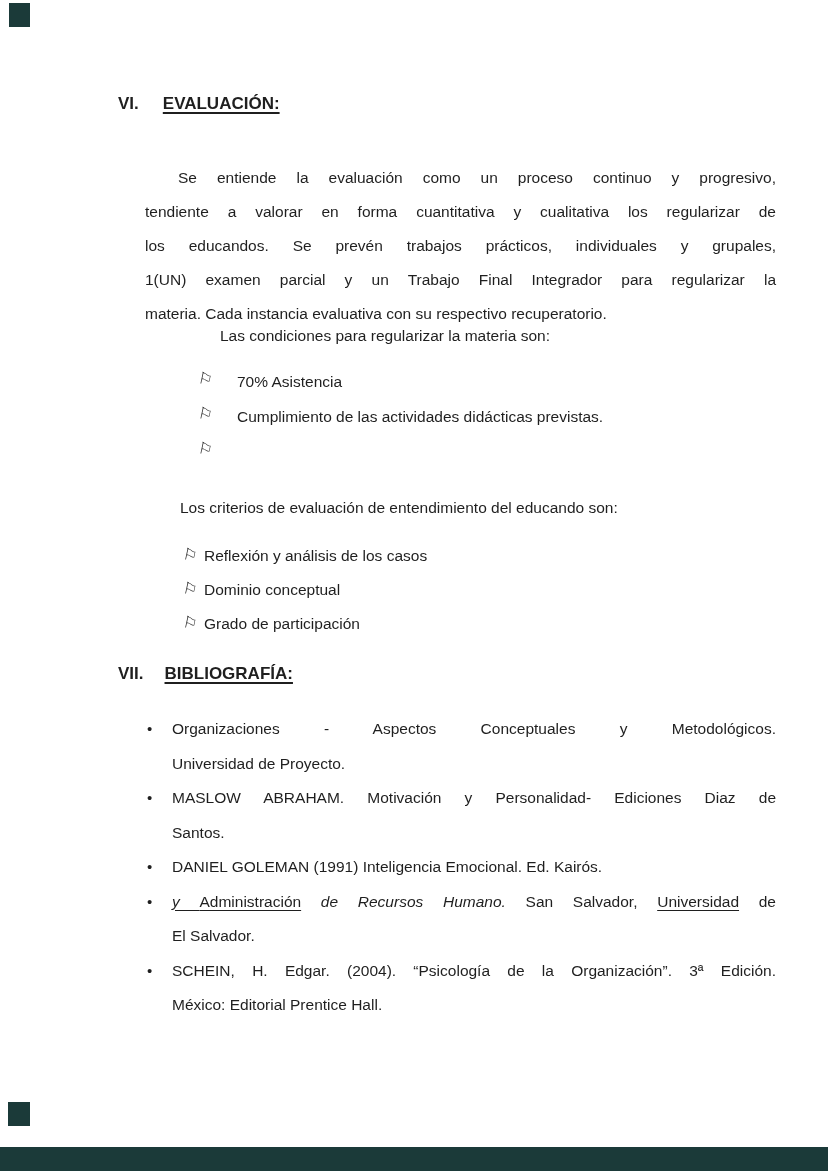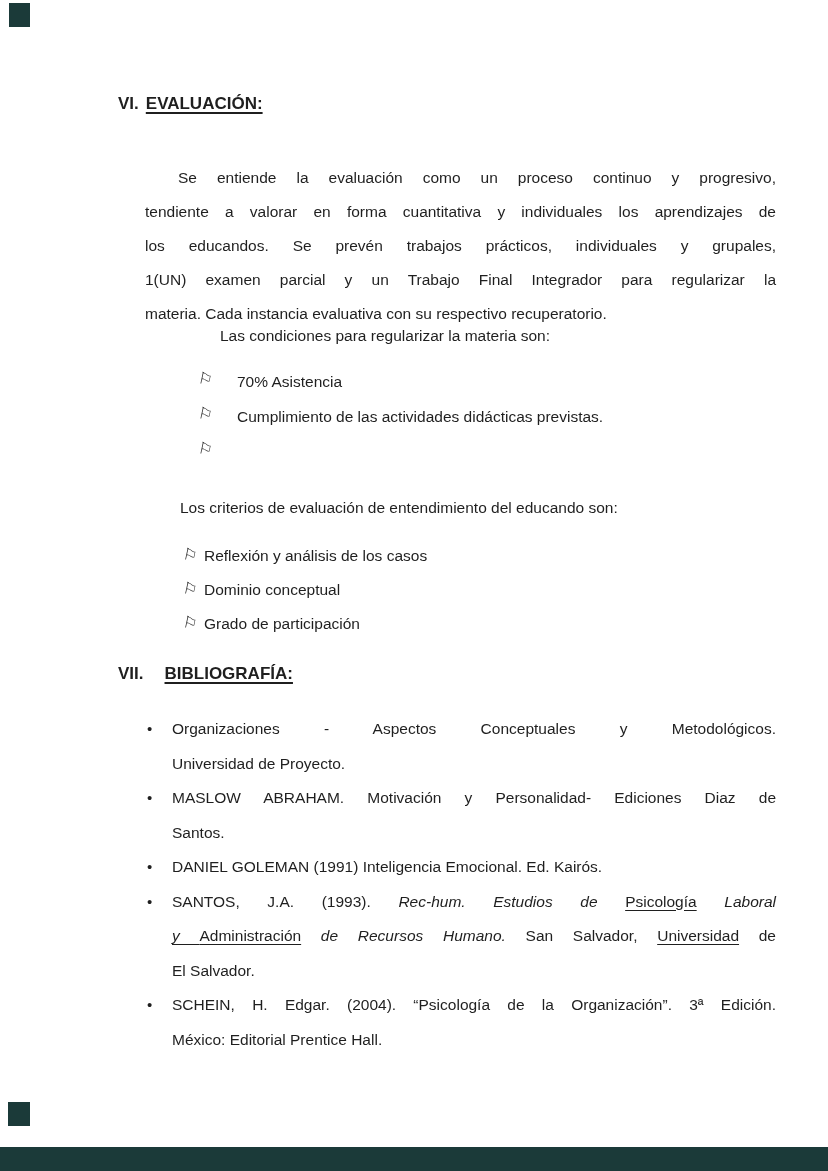--- a/index.html
+++ b/index.html
@@ -15,21 +15,21 @@
   }
 
   
   .mark { position: absolute; }
   .mark-top-left    { left: 9px;  top: 3px;    width: 21px; height: 24px; }
   .mark-bottom-left { left: 8px;  top: 1102px; width: 22px; height: 24px; }
   .footer-bar       { left: 0;    top: 1147px; width: 828px; height: 24px; }
 
   
   .heading { position: absolute; font-weight: bold; font-size: 17px; white-space: nowrap; }
-  .heading .num { margin-right: 7px; }
+  .heading .num { margin-right: 24px; }
   .heading.h7 .num { margin-right: 21px; }
   .heading .title {
     text-decoration: underline;
     text-decoration-thickness: 2px;
     text-underline-offset: 3px;
   }
   #heading6 { left: 118px; top: 94px; }
   #heading7 { left: 118px; top: 664px; }
 
   
@@ -79,21 +79,21 @@
   <div class="mark mark-top-left" style="background: rgb(27, 58, 57);"></div>
   <div class="mark mark-bottom-left" style="background: rgb(27, 58, 57);"></div>
   <div class="mark footer-bar" style="background: rgb(27, 58, 57);"></div>
 
   <div class="heading h6" id="heading6">
     <span class="num">VI.</span><span class="title">EVALUACIÓN:</span>
   </div>
 
   <div id="para">
       <div class="tline just"><span>Se entiende la evaluación como un proceso continuo y progresivo,</span></div>
-      <div class="tline just"><span>tendiente a valorar en forma cuantitativa y individuales los aprendizajes de</span></div>
+      <div class="tline just"><span>tendiente a valorar en forma cuantitativa y cualitativa los regularizar de</span></div>
       <div class="tline just"><span>los educandos. Se prevén  trabajos prácticos,  individuales y  grupales,</span></div>
       <div class="tline just"><span>1(UN) examen parcial y un Trabajo Final Integrador  para regularizar la</span></div>
       <div class="tline"><span>materia. Cada instancia evaluativa con su respectivo recuperatorio.</span></div>
     </div>
 
   <div class="intro" id="cond-intro">Las condiciones para regularizar la materia son:</div>
   <div class="flag-list" id="cond-list">
       <div class="flag-item">
         <span class="flag-ico">⚐</span>
         <span>70% Asistencia</span>
@@ -137,21 +137,20 @@
         <span class="bib-bullet">•</span>
         <div class="tline just"><span>MASLOW ABRAHAM. Motivación y Personalidad- Ediciones Diaz de</span></div>
         <div class="tline"><span>Santos.</span></div>
       </div>
       <div class="bib-entry">
         <span class="bib-bullet">•</span>
         <div class="tline"><span>DANIEL GOLEMAN (1991) Inteligencia Emocional. Ed. Kairós.</span></div>
       </div>
       <div class="bib-entry">
         <span class="bib-bullet">•</span>
-        <div class="tline just"><span>SANTOS, J.A. (1993). </span><span class="st-i">Rec-hum. Estudios de </span><span class="st-u">Psicología</span><span> </span><span class="st-i">Laboral</span></div>
         <div class="tline just"><span class="st-iu">y </span><span class="st-u">Administración</span><span> </span><span class="st-i">de Recursos Humano.</span><span> San Salvador, </span><span class="st-u">Universidad</span><span> de</span></div>
         <div class="tline"><span>El Salvador.</span></div>
       </div>
       <div class="bib-entry">
         <span class="bib-bullet">•</span>
         <div class="tline just"><span>SCHEIN, H. Edgar. (2004). “Psicología de la Organización”. 3ª Edición.</span></div>
         <div class="tline"><span>México: Editorial Prentice Hall.</span></div>
       </div>
     </div>
 

